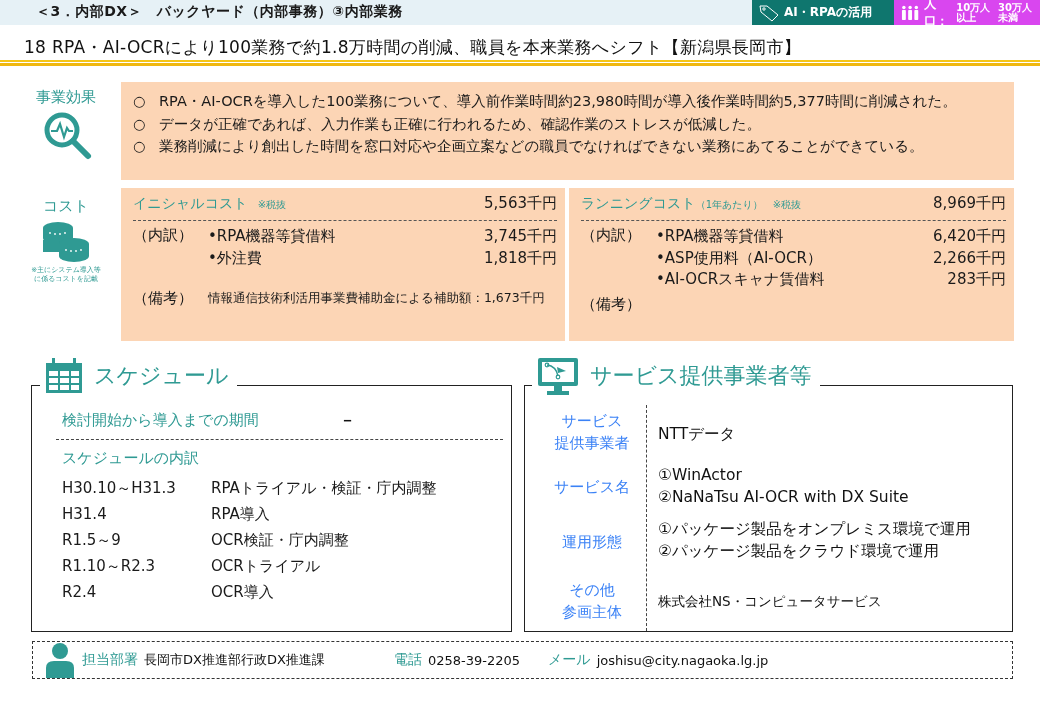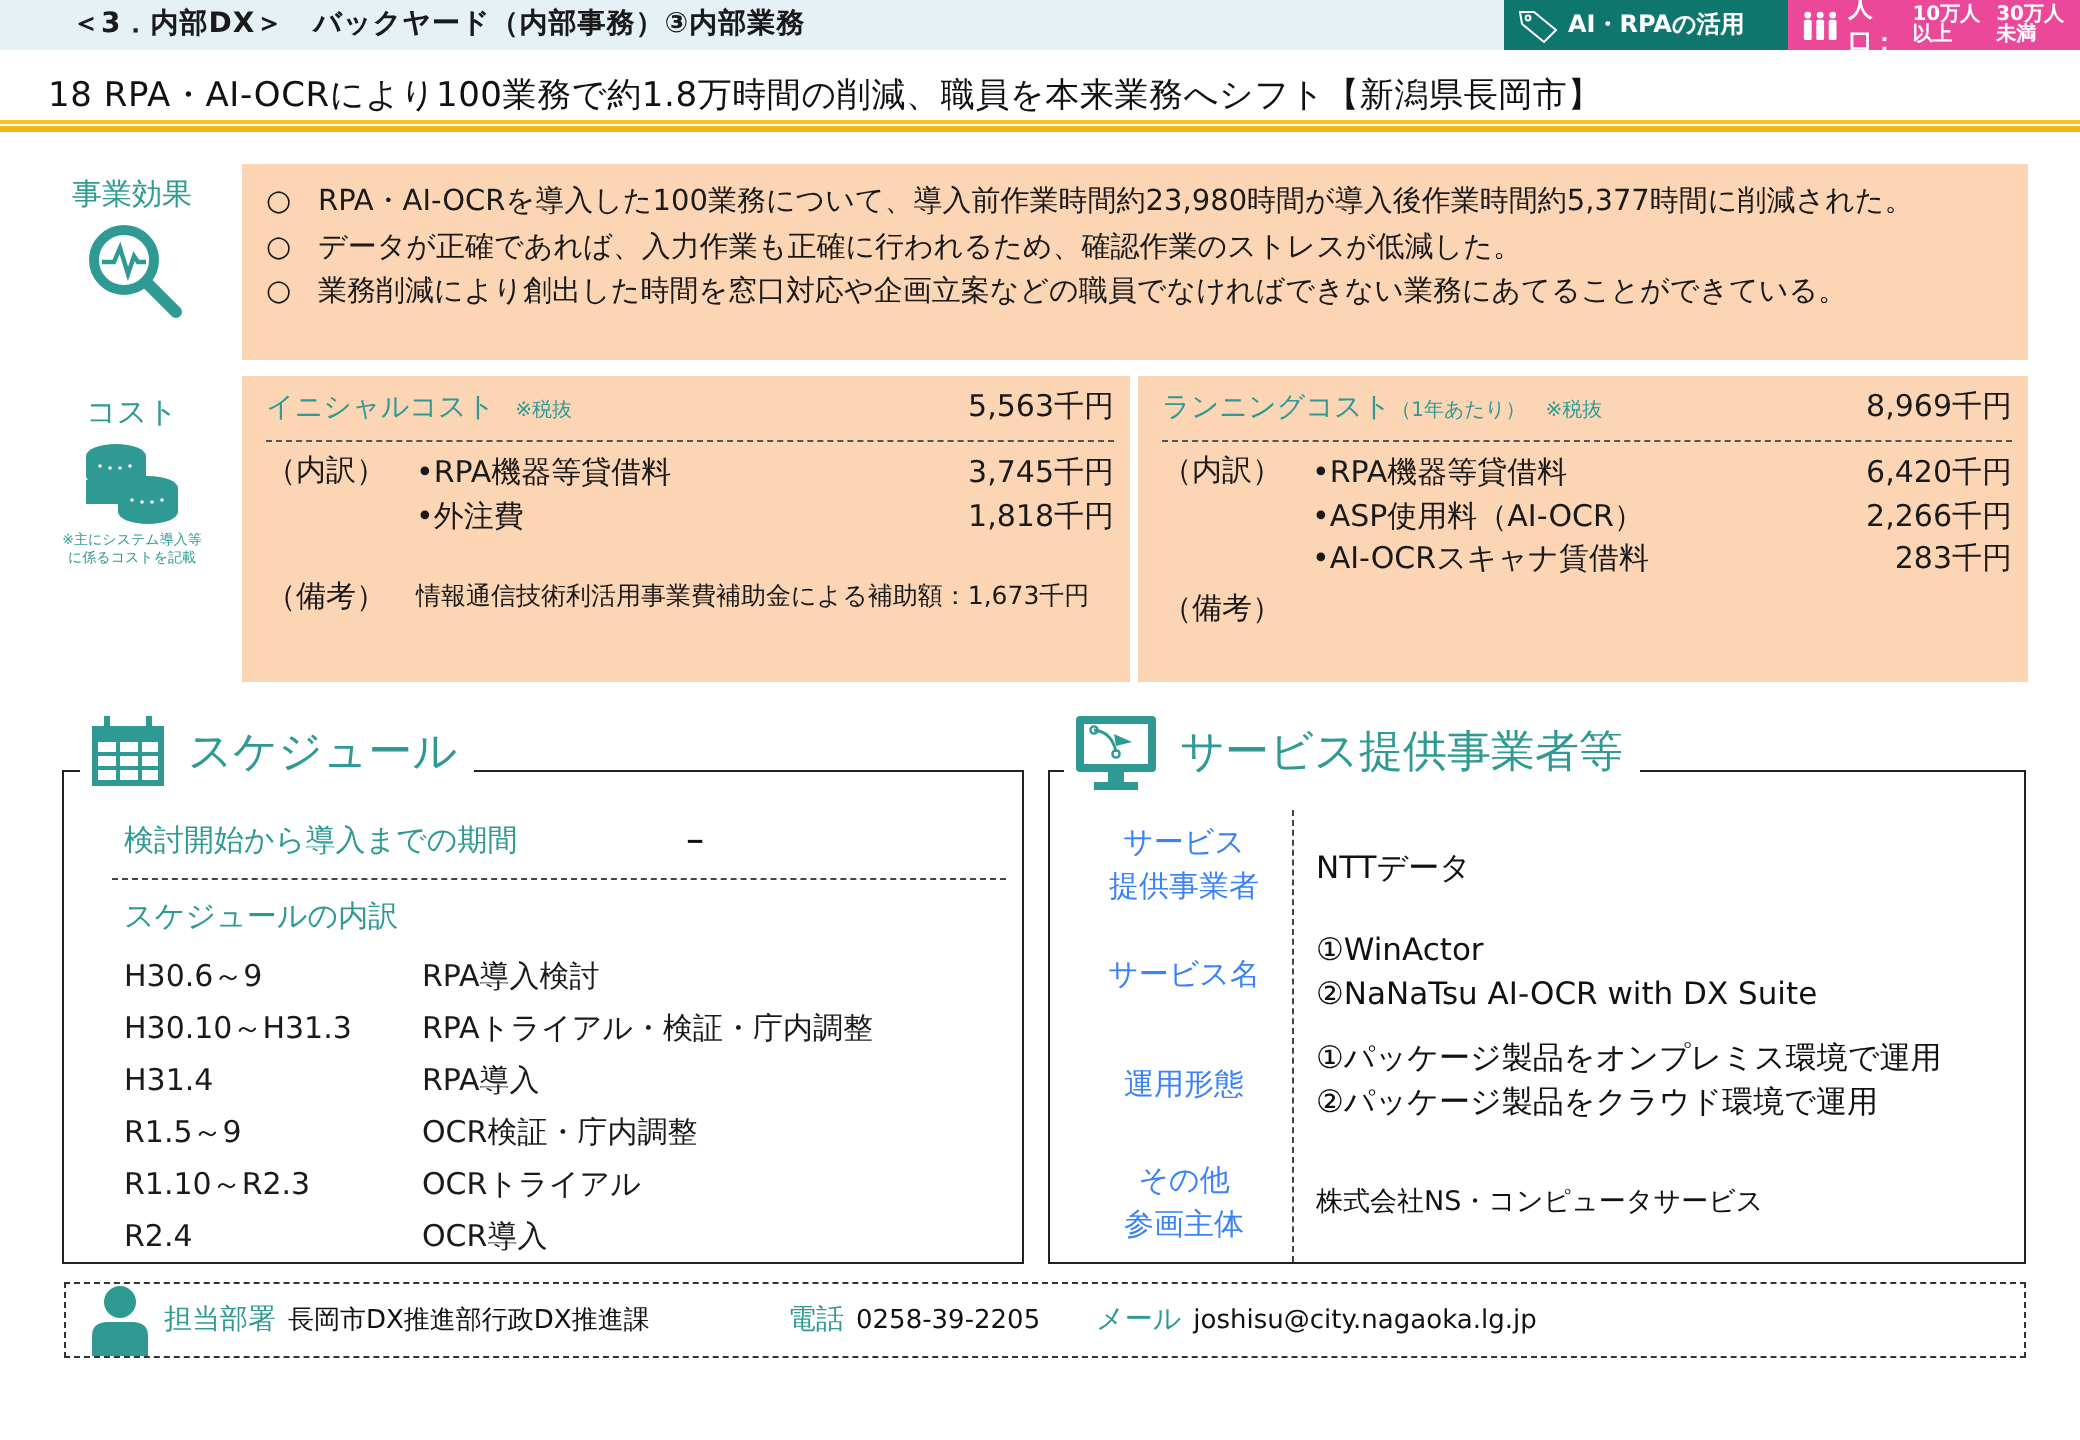--- a/index.html
+++ b/index.html
@@ -2,21 +2,21 @@
 <html><head>
 <meta charset="utf-8">
 <style>
   * { box-sizing: border-box; margin: 0; padding: 0; }
   html, body { width: 1040px; height: 720px; background: #ffffff; overflow: hidden; }
   body { font-family: "DejaVu Sans", "Liberation Sans", sans-serif; color: #222; position: relative; }
 
   .topband { position: absolute; left: 0; top: 0; width: 1040px; height: 25px; background: #e6f1f6; }
   .section-label { position: absolute; left: 36px; top: 3px; font-size: 14px; font-weight: bold; color: #1a1a1a; letter-spacing: 0.5px; }
   .tag-ai { position: absolute; left: 752px; top: 0; width: 142px; height: 25px; background: #0f766e; color: #fff; font-size: 12px; font-weight: bold; display: flex; align-items: center; padding-left: 6px; gap: 4px; }
-  .tag-pop { position: absolute; left: 894px; top: 0; width: 146px; height: 25px; background: #ec4899; color: #fff; font-weight: bold; display: flex; align-items: center; padding-left: 6px; gap: 4px; }
+  .tag-pop { position: absolute; left: 894px; top: 0; width: 146px; height: 25px; background: #d946ef; color: #fff; font-weight: bold; display: flex; align-items: center; padding-left: 6px; gap: 4px; }
   .tag-pop .lbl { font-size: 12px; }
   .tag-pop .val { font-size: 10px; line-height: 10px; display: flex; flex-direction: row; }
 
   .title { position: absolute; left: 24px; top: 36px; font-size: 17px; color: #111; white-space: nowrap; letter-spacing: 0.3px; }
   .rule1 { position: absolute; left: 0; top: 60px; width: 1040px; height: 2px; background: #f5c518; }
   .rule2 { position: absolute; left: 0; top: 63px; width: 1040px; height: 3px; background: #f0b810; }
 
   .teal { color: #2f9a93; }
   .side-label { position: absolute; font-size: 15px; color: #2f9a93; text-align: center; }
   .peach { background: #fcd5b5; }
@@ -208,24 +208,20 @@
   <span>スケジュール</span>
 </div>
 <div class="sched-top">
   <span style="width:278px;">検討開始から導入までの期間</span>
   <span style="color:#111; font-weight:bold;">－</span>
 </div>
 <div class="sched-dash"></div>
 <div class="sched-sub">スケジュールの内訳</div>
 <div class="sched-rows">
   <div class="sched-row">
-      <span class="p">H30.6～9</span>
-      <span>RPA導入検討</span>
-    </div>
-  <div class="sched-row">
       <span class="p">H30.10～H31.3</span>
       <span>RPAトライアル・検証・庁内調整</span>
     </div>
   <div class="sched-row">
       <span class="p">H31.4</span>
       <span>RPA導入</span>
     </div>
   <div class="sched-row">
       <span class="p">R1.5～9</span>
       <span>OCR検証・庁内調整</span>

